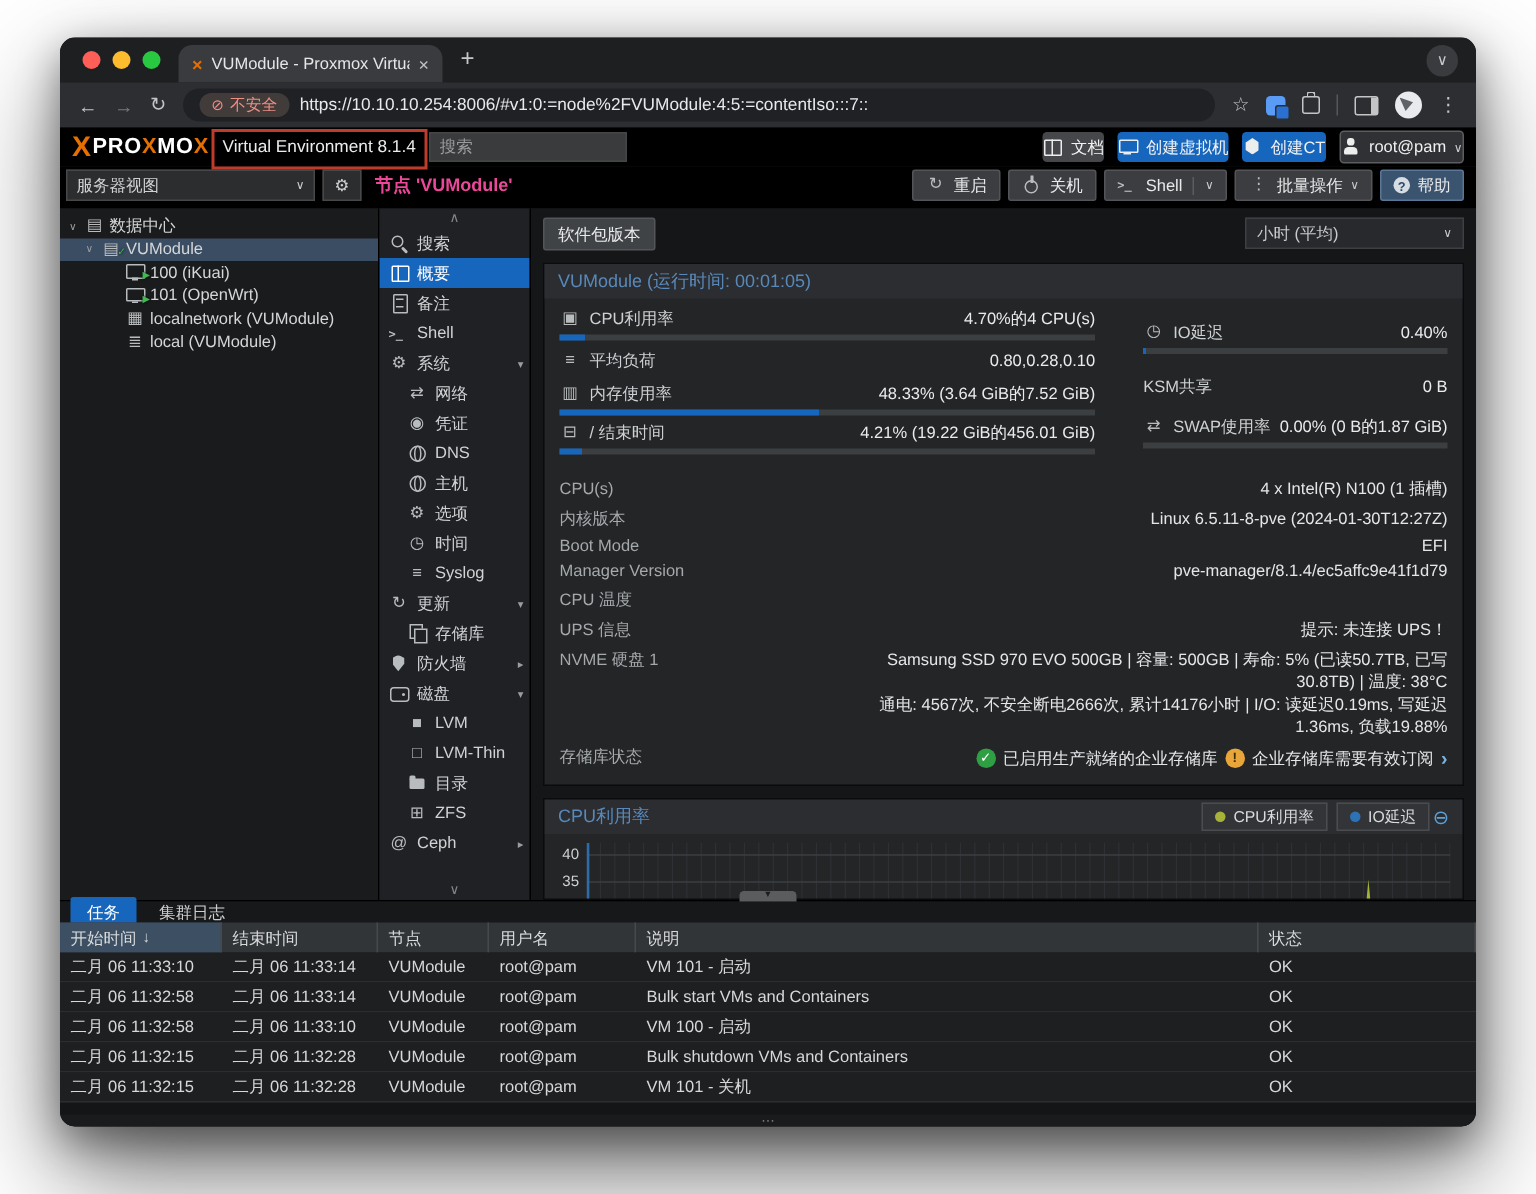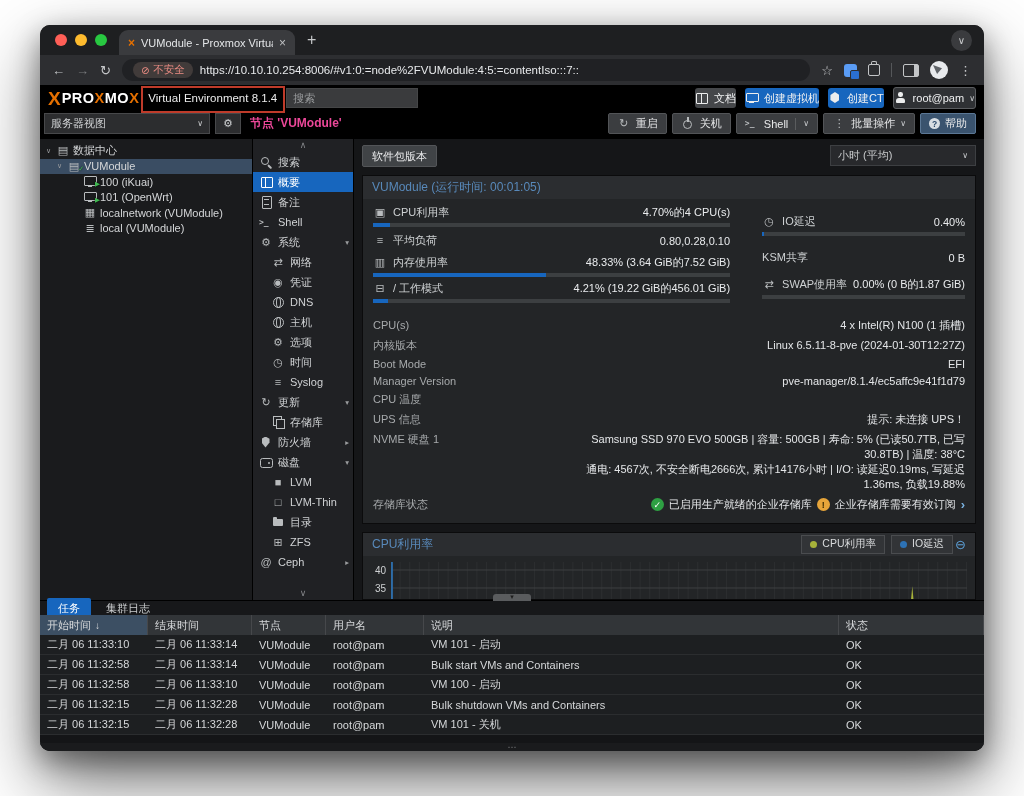--- a/index.html
+++ b/index.html
@@ -465,21 +465,21 @@
                   <span class="slabel" data-name="stat-label">内存使用率</span>
                   <span class="sval" data-name="stat-value">48.33% (3.64 GiB的7.52 GiB)</span>
                 </div>
                 <div class="bar" data-name="progress-bar">
                   <div class="fill" style="width: 48.33%;"></div>
                 </div>
               </div>
               <div class="srow" data-name="stat-rootfs-usage">
                 <div class="line">
                   <span class="ic" data-name="hdd-icon">⊟</span>
-                  <span class="slabel" data-name="stat-label">/ 工作模式</span>
+                  <span class="slabel" data-name="stat-label">/ 结束时间</span>
                   <span class="sval" data-name="stat-value">4.21% (19.22 GiB的456.01 GiB)</span>
                 </div>
                 <div class="bar" data-name="progress-bar">
                   <div class="fill" style="width: 4.21%;"></div>
                 </div>
               </div>
             </div>
           <div class="scol right" data-name="stats-right">
               <div class="srow" data-name="stat-io-delay">
                 <div class="line">

